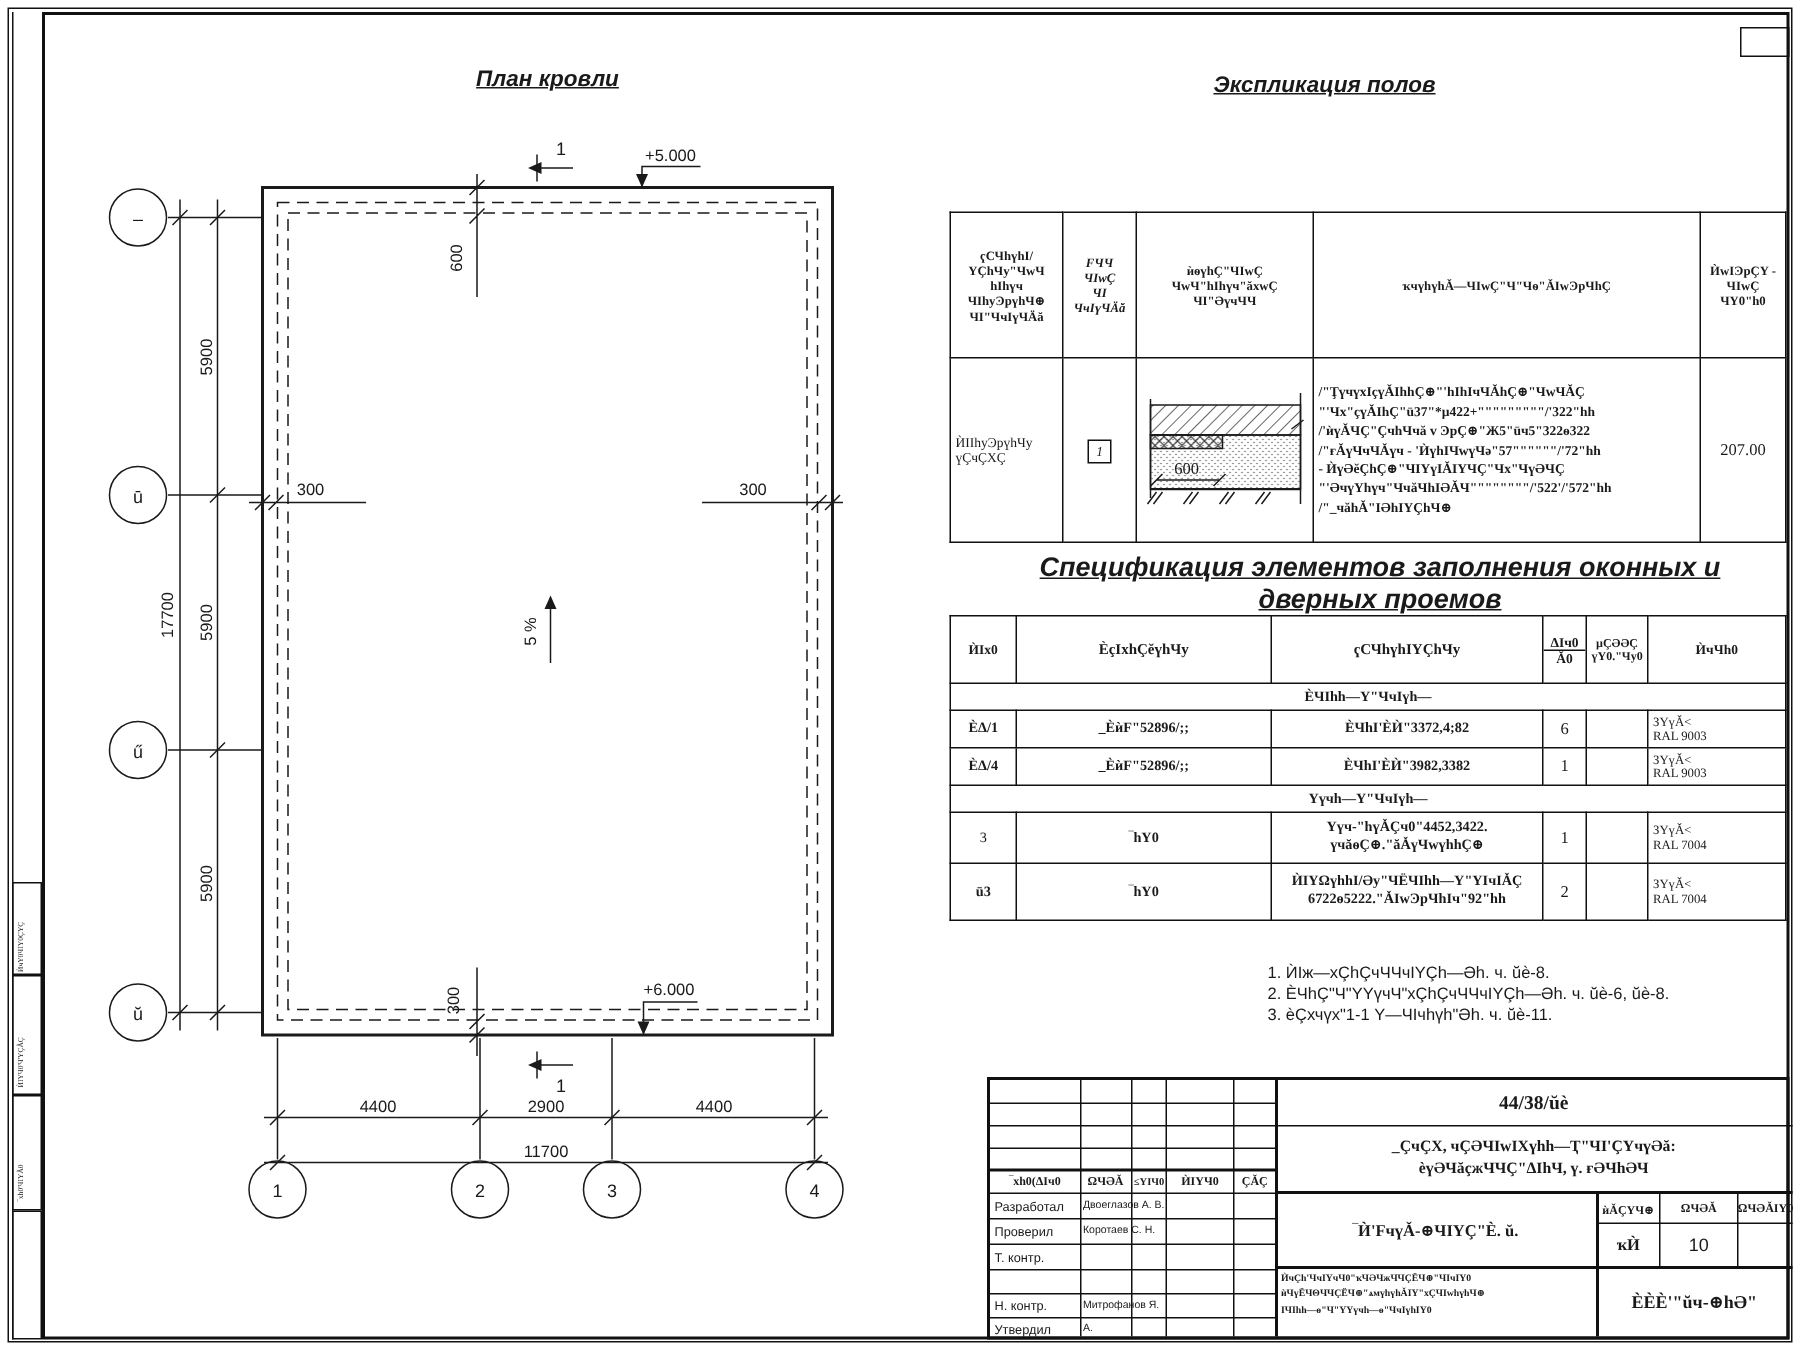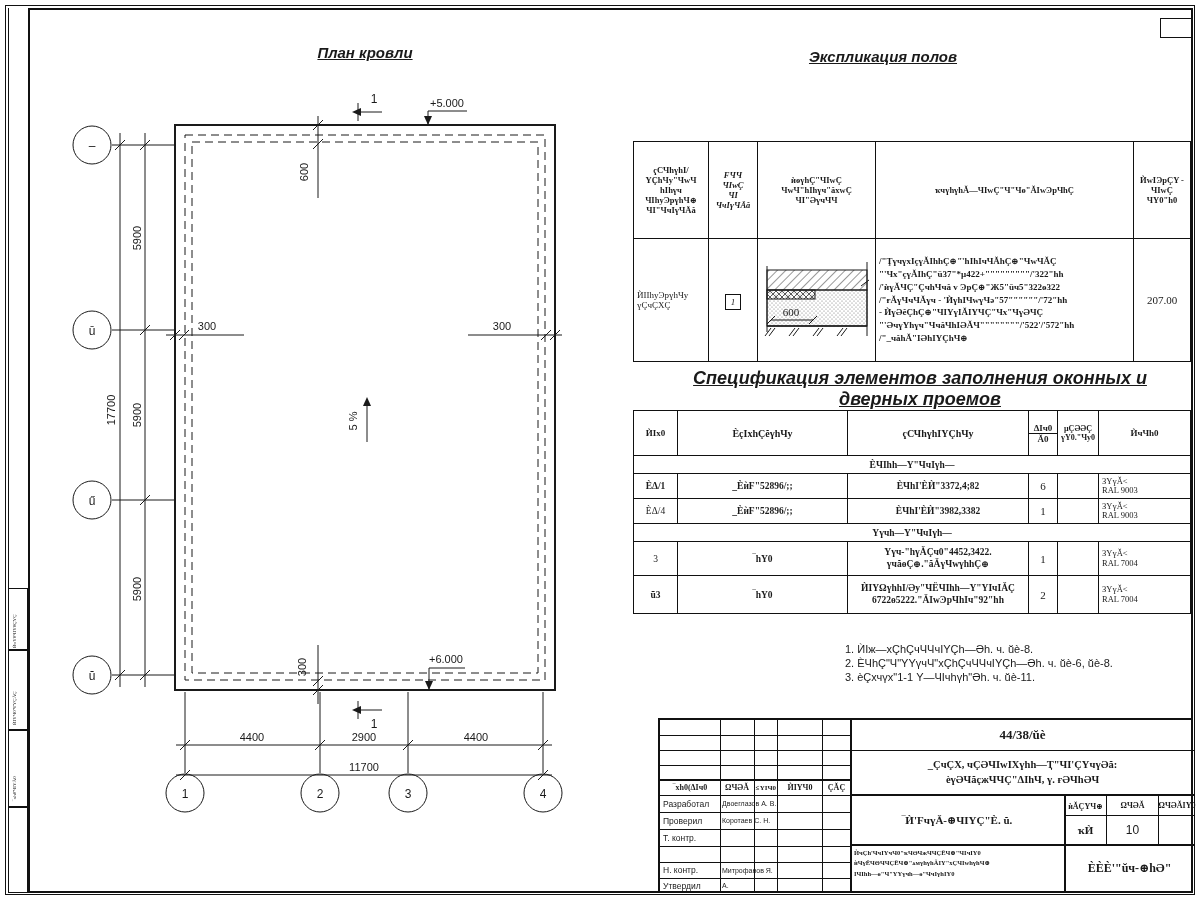--- a/index.html
+++ b/index.html
@@ -224,21 +224,21 @@
     <tr style="height:25px;font-size:9.5px;">
       <td style="text-align:center;font-weight:bold;">ÈΔ/1</td>
       <td style="text-align:center;font-weight:bold;">_ÈѝF"52896/;;</td>
       <td class="pre" style="text-align:center;font-weight:bold;">ÈЧhI'ÈЍ"3372,4;82</td>
       <td style="text-align:center;font-size:11px;">6</td>
       <td></td>
       <td class="pre" style="font-size:8.5px;line-height:1.1;">ЗYүǍ&lt;
 RAL 9003</td>
     </tr>
     <tr style="height:25px;font-size:9.5px;">
-      <td style="text-align:center;font-weight:normal;">ÈΔ/4</td>
+      <td style="text-align:center;font-weight:bold;">ÈΔ/4</td>
       <td style="text-align:center;font-weight:bold;">_ÈѝF"52896/;;</td>
       <td class="pre" style="text-align:center;font-weight:bold;">ÈЧhI'ÈЍ"3982,3382</td>
       <td style="text-align:center;font-size:11px;">1</td>
       <td></td>
       <td class="pre" style="font-size:8.5px;line-height:1.1;">ЗYүǍ&lt;
 RAL 9003</td>
     </tr>
     <tr style="height:18px;">
           <td colspan="6" style="text-align:center;font-weight:bold;font-size:9.5px;">Yүчh—Ү"ЧчIүh—</td>
         </tr>

